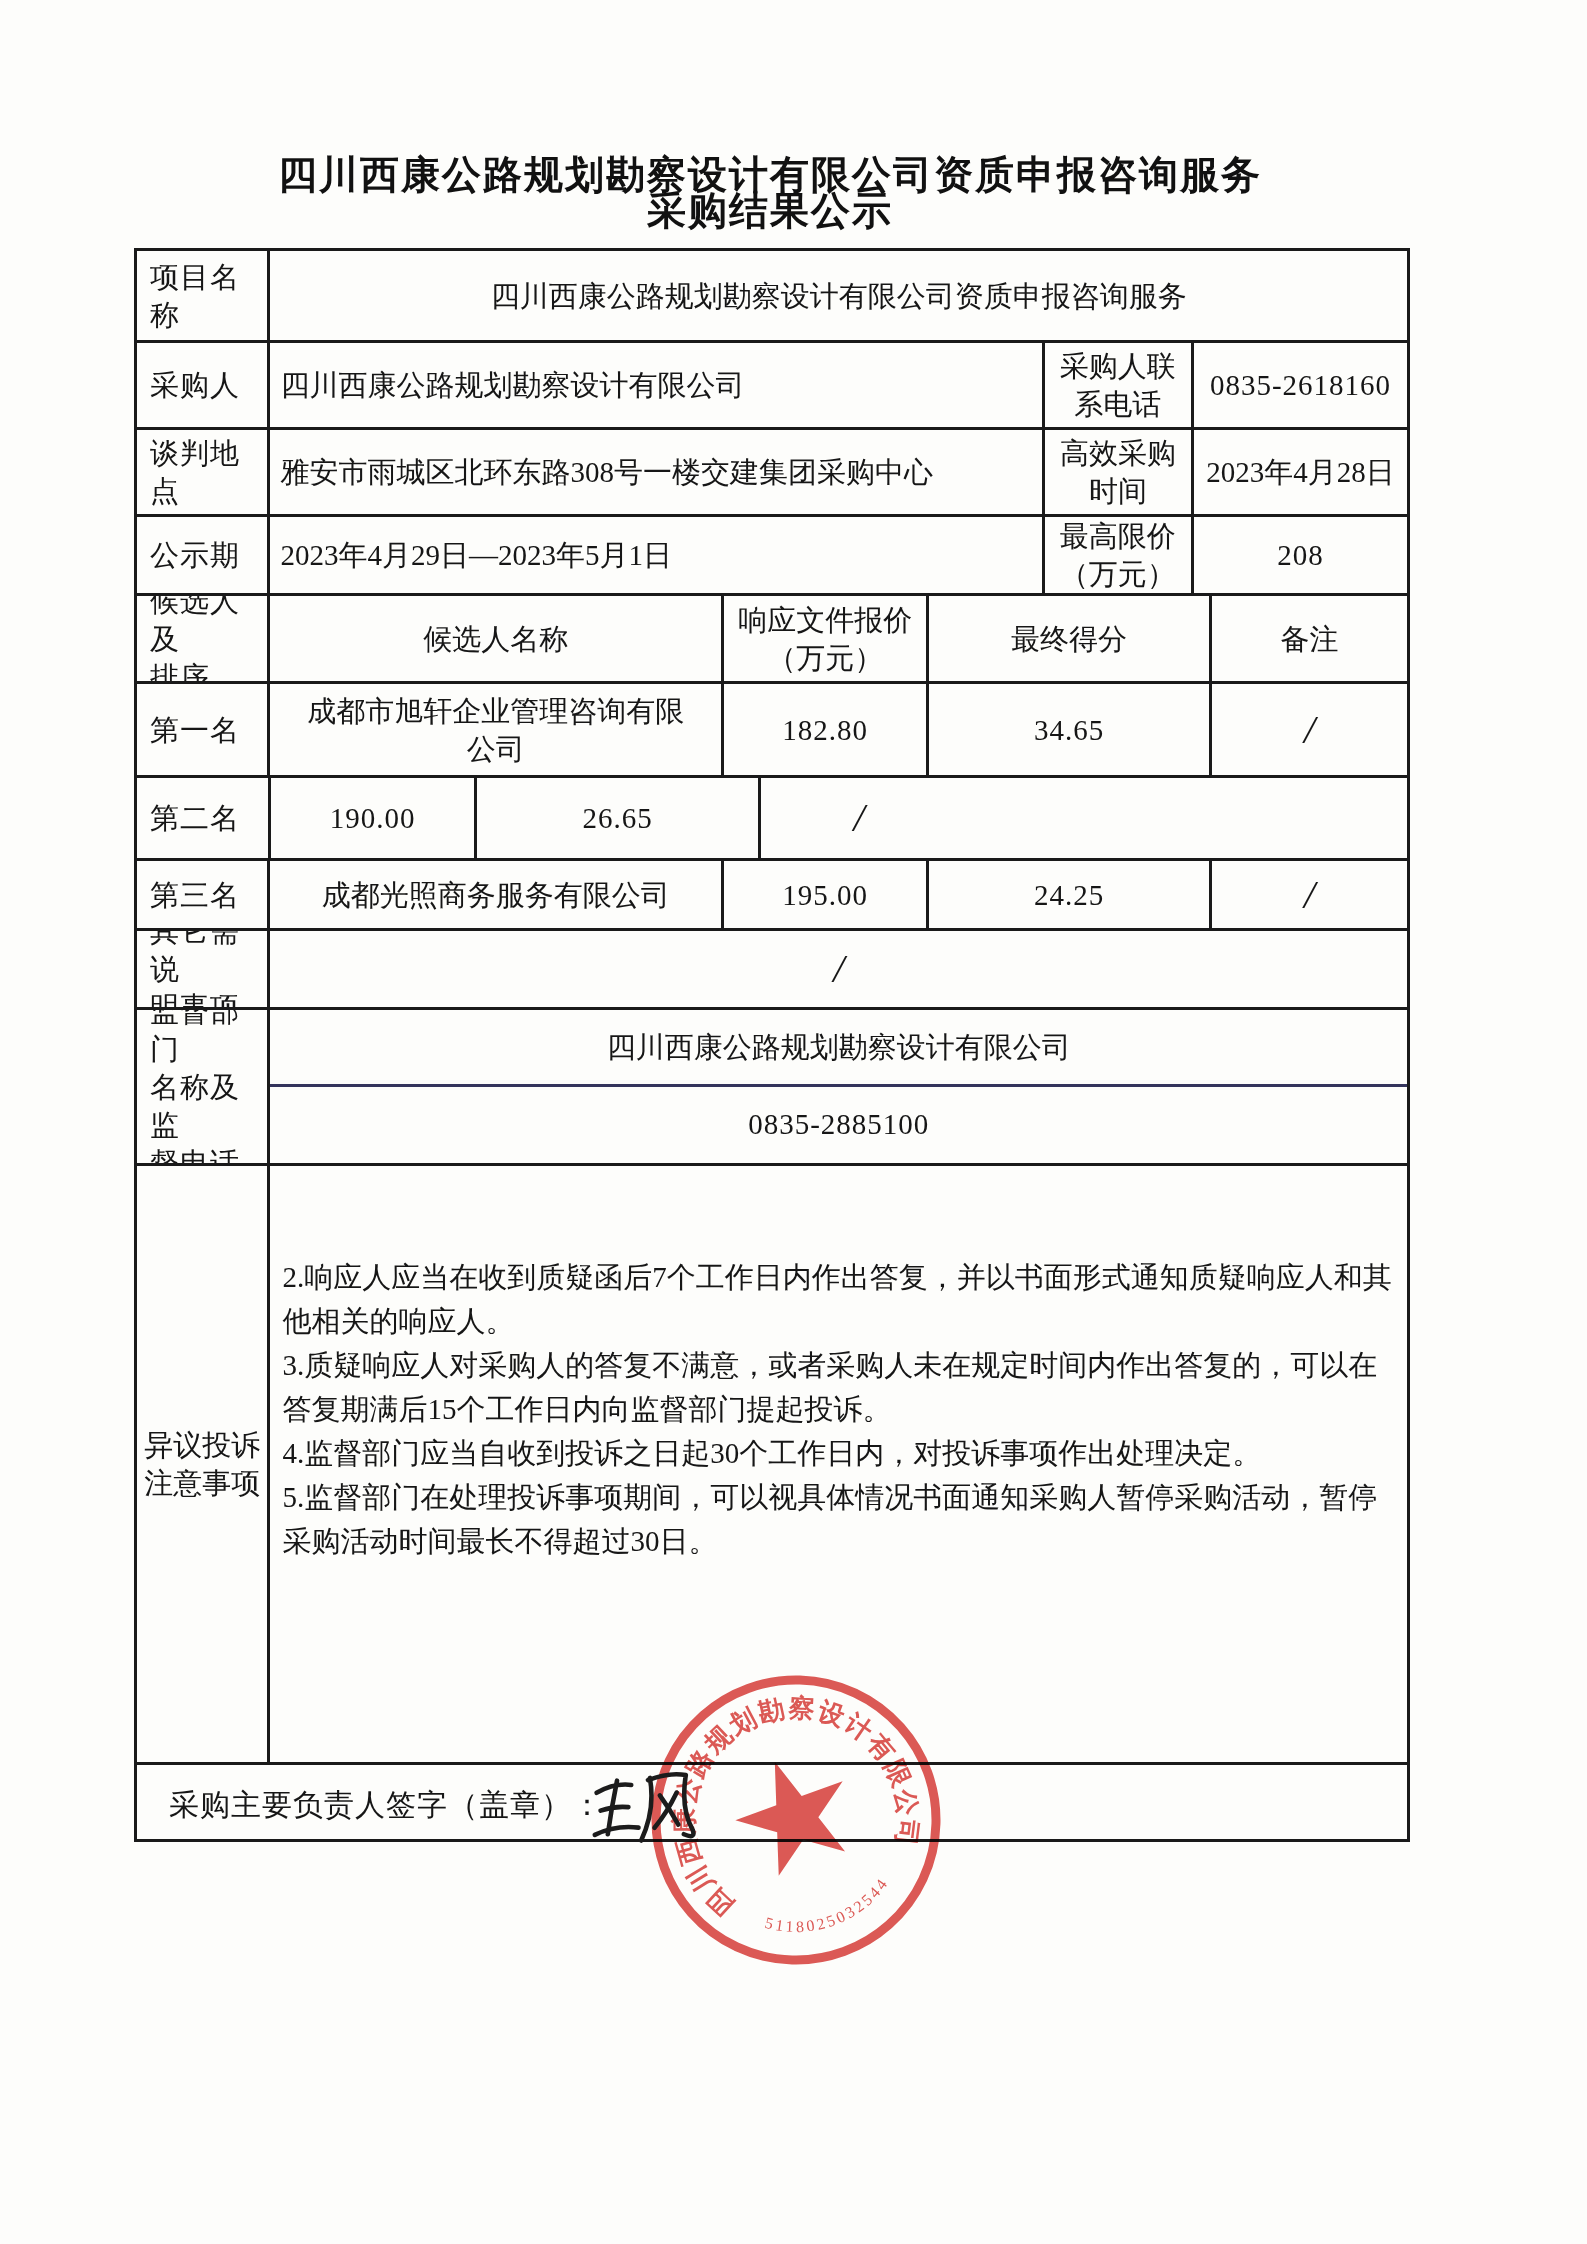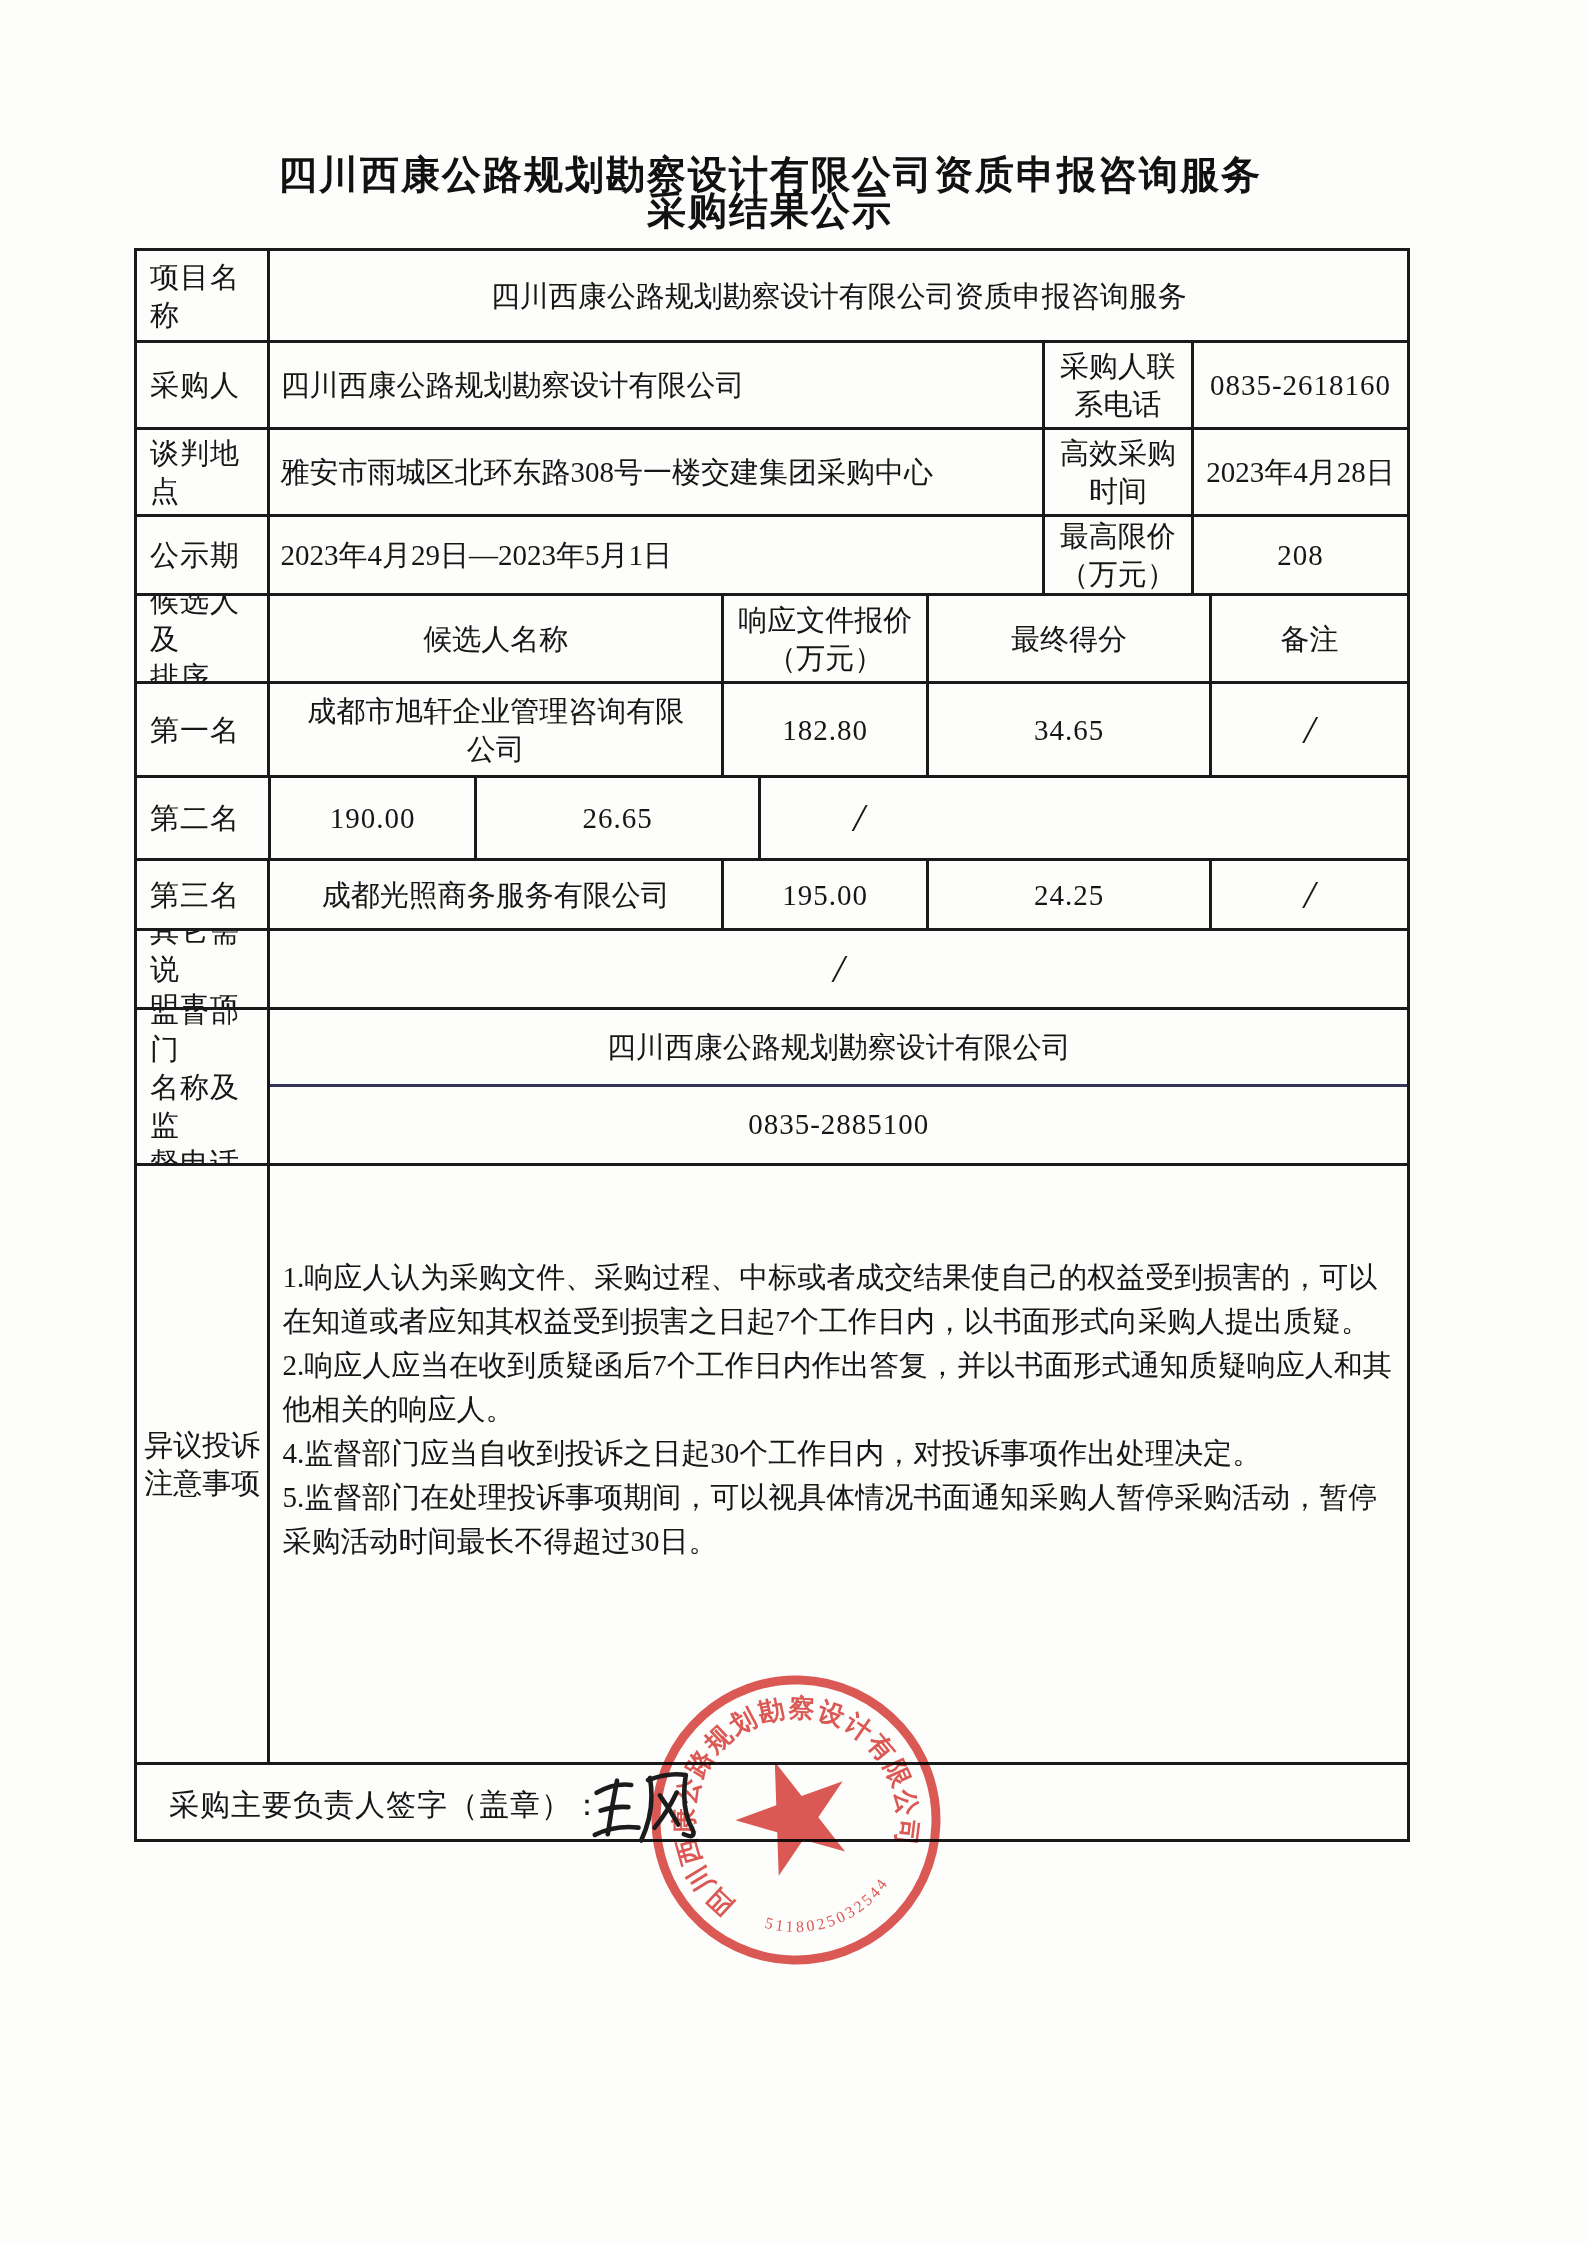--- a/index.html
+++ b/index.html
@@ -132,22 +132,22 @@
       <div class="cell sup-split" style="width:1142px;padding:0;align-items:stretch">
         <div class="sup-sub sup-sub-top">四川西康公路规划勘察设计有限公司</div>
         <div class="sup-sub sup-sub-bot num">0835-2885100</div>
       </div>
     </div>
 
     <div class="trow" style="height:599px">
       <div class="cell ctr pre" style="width:134px;padding:4px 2px">异议投诉
 注意事项</div>
       <div class="cell obj-content" style="width:1142px">
-        <div class="obj-item">1.响应人认为采购文件、采购过程、中标或者成交结果使自己的权益受到损害的，可以在知道或者应知其权益受到损害之日起7个工作日内，以书面形式向采购人提出质疑。</div>
         <div class="obj-item">2.响应人应当在收到质疑函后7个工作日内作出答复，并以书面形式通知质疑响应人和其他相关的响应人。</div>
+        <div class="obj-item">3.质疑响应人对采购人的答复不满意，或者采购人未在规定时间内作出答复的，可以在答复期满后15个工作日内向监督部门提起投诉。</div>
         <div class="obj-item">4.监督部门应当自收到投诉之日起30个工作日内，对投诉事项作出处理决定。</div>
         <div class="obj-item">5.监督部门在处理投诉事项期间，可以视具体情况书面通知采购人暂停采购活动，暂停采购活动时间最长不得超过30日。</div>
       </div>
     </div>
 
     <div class="trow sig-row" style="height:80px">
       <div class="cell" style="width:1276px;padding-left:32px;font-size:30px;letter-spacing:1px">采购主要负责人签字（盖章）：</div>
     </div>
 
   </div>

